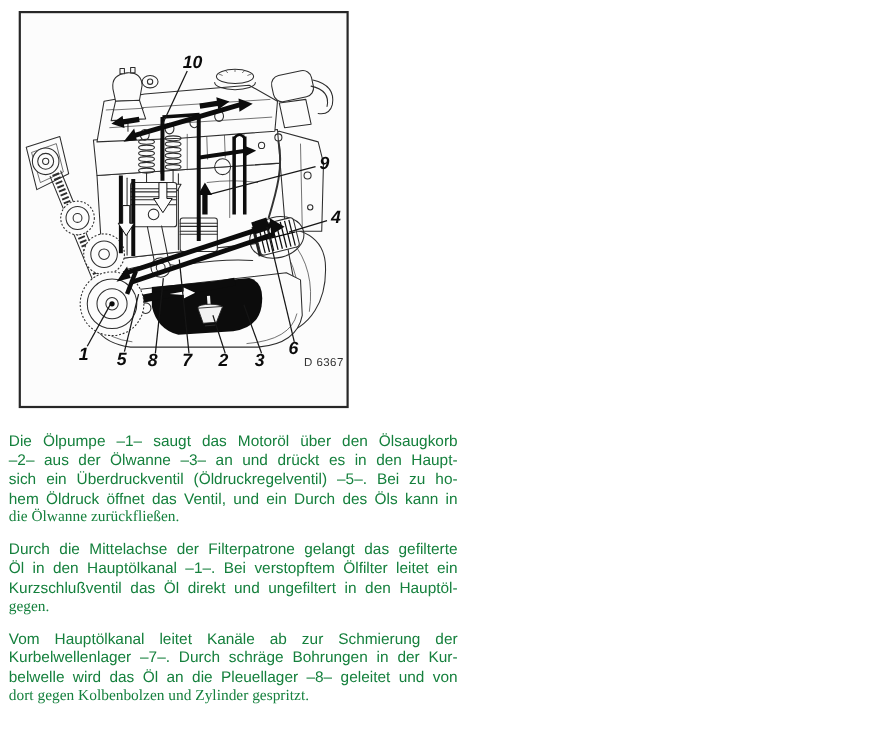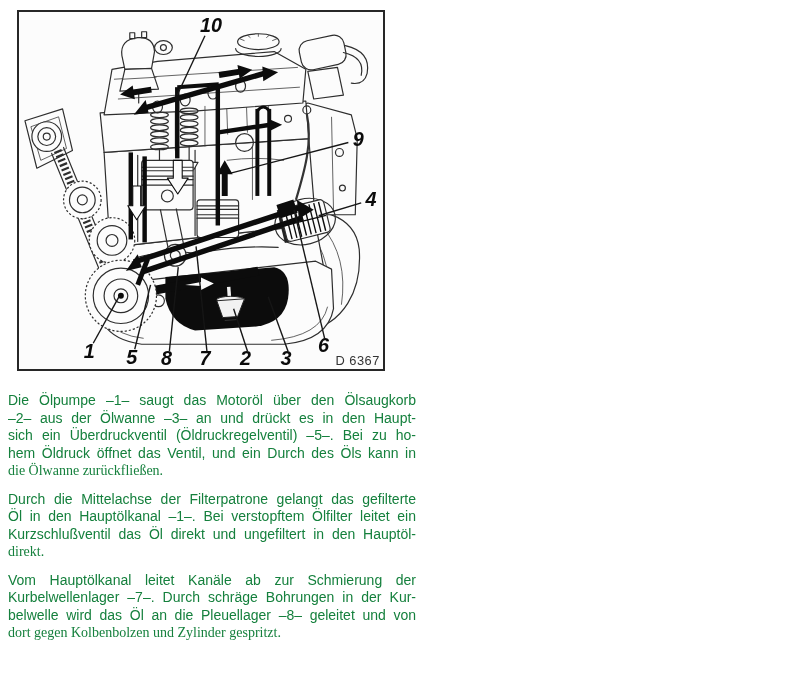--- a/index.html
+++ b/index.html
@@ -1,21 +1,21 @@
 <!DOCTYPE html>
 <html><head>
 <meta charset="utf-8">
 <style>
   html,body { margin:0; padding:0; background:#ffffff; }
   .page {
     position:relative; width:800px; height:675px; background:#ffffff;
     font-family:"Liberation Sans", sans-serif; overflow:hidden;
   }
   .figure-frame {
-    position:absolute; left:17px; top:10px; width:368px; height:361px;
+    position:absolute; left:17px; top:10px; width:300px; height:361px;
     box-sizing:border-box; border:2px solid #272727; background:#fcfcfc; margin:0;
   }
   .figure-frame svg { display:block; width:100%; height:100%; }
 
   
   .s  { stroke:#2e2e2e; stroke-width:1.2; fill:none; stroke-linejoin:round; stroke-linecap:round; }
   .w  { stroke:#2e2e2e; stroke-width:1.2; fill:#fcfcfc; stroke-linejoin:round; }
   .thin { stroke:#3a3a3a; stroke-width:0.8; fill:none; }
   .k  { fill:#0c0c0c; stroke:none; }
   .ko { stroke:#0c0c0c; fill:none; }
@@ -310,21 +310,21 @@
       <span class="ln">Die Ölpumpe –1– saugt das Motoröl über den Ölsaugkorb</span>
       <span class="ln">–2– aus der Ölwanne –3– an und drückt es in den Haupt-</span>
       <span class="ln">sich ein Überdruckventil (Öldruckregelventil) –5–. Bei zu ho-</span>
       <span class="ln">hem Öldruck öffnet das Ventil, und ein Durch des Öls kann in</span>
       <span class="ln">die Ölwanne zurückfließen.</span>
     </p>
     <p>
       <span class="ln">Durch die Mittelachse der Filterpatrone gelangt das gefilterte</span>
       <span class="ln">Öl in den Hauptölkanal –1–. Bei verstopftem Ölfilter leitet ein</span>
       <span class="ln">Kurzschlußventil das Öl direkt und ungefiltert in den Hauptöl-</span>
-      <span class="ln">direkt.</span>
+      <span class="ln">gegen.</span>
     </p>
     <p>
       <span class="ln">Vom Hauptölkanal leitet Kanäle ab zur Schmierung der</span>
       <span class="ln">Kurbelwellenlager –7–. Durch schräge Bohrungen in der Kur-</span>
       <span class="ln">belwelle wird das Öl an die Pleuellager –8– geleitet und von</span>
       <span class="ln">dort gegen Kolbenbolzen und Zylinder gespritzt.</span>
     </p>
   </div>
 
 </div>

